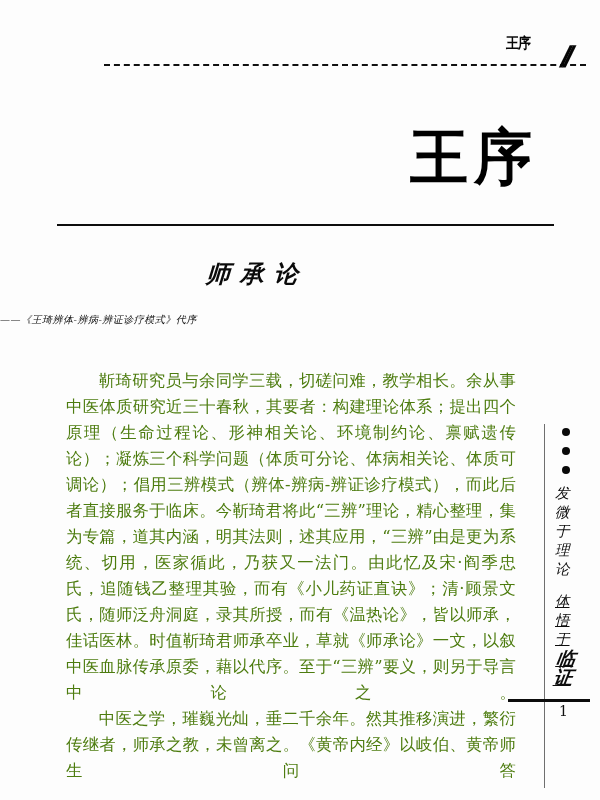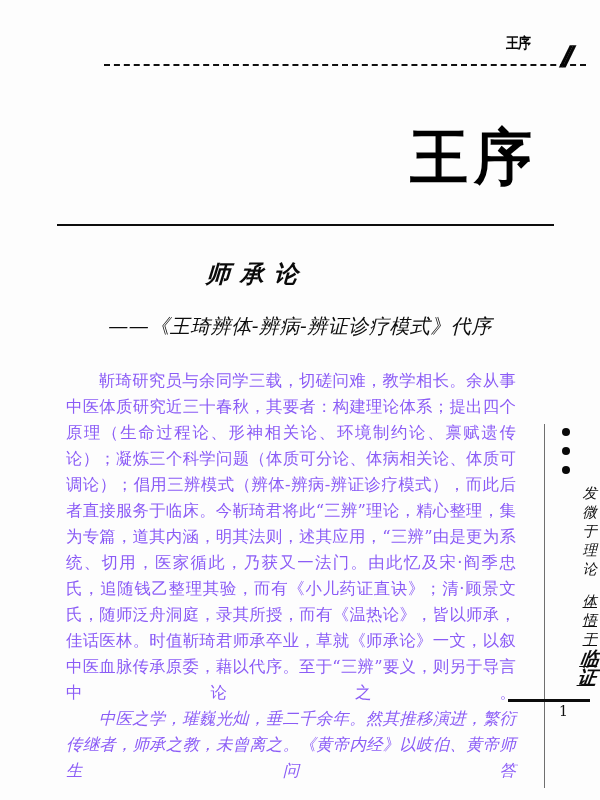--- a/index.html
+++ b/index.html
@@ -77,49 +77,48 @@
     font-weight:bold;
     letter-spacing:10px;
     color:#0a0a0a;
     font-family:"DejaVu Serif","Liberation Serif",serif;
     font-style:italic;
     transform:skewX(-3deg);
   }
   .section-subtitle{
     position:absolute;
     left:0; right:0; top:313px;
-    text-align:center;
-    font-size:20px;
+    text-align:left;
+    font-size:10px;
     letter-spacing:0.5px;
     color:#0d0d0d;
     font-family:"DejaVu Serif","Liberation Serif",serif;
     font-style:italic;
   }
   
   .body-text{
     position:absolute;
     left:66px; top:368px;
     width:450px;
     font-size:16.4px;
     line-height:26px;
     text-align:justify;
     text-justify:inter-character;
-    color:#8b5cf6;
+    color:#4d7c0f;
     font-family:"DejaVu Serif","Liberation Serif",serif;
     letter-spacing:0.2px;
   }
   .body-text p{
     margin:0;
     text-indent:2em;
     text-align:justify;
     text-align-last:justify;
   }
   .body-text p.last{
     text-align-last:justify;
-    font-style:italic;
   }
   
   .side{
     position:absolute;
     right:8px; top:424px;
     width:70px;
     height:330px;
   }
   .side-rule{
     position:absolute;
@@ -139,25 +138,24 @@
     width:8px;height:8px;
     border-radius:50%;
     background:#090909;
   }
   .side-phrase{
     position:absolute;
     left:33px;
     width:26px;
     font-size:14.5px;
     line-height:19px;
-    text-align:right;
+    text-align:left;
     color:#0c0c0c;
     font-family:"DejaVu Serif","Liberation Serif",serif;
     font-style:italic;
-    margin-left:16px;
   }
   .side-phrase.one{ top:60px; }
   .side-phrase.two{ top:168px;text-decoration:underline; }
   .side-phrase .strong{
     font-weight:bold;
     font-size:19px;
     letter-spacing:-1px;
     display:block;
     transform:skewX(-8deg);
   }

